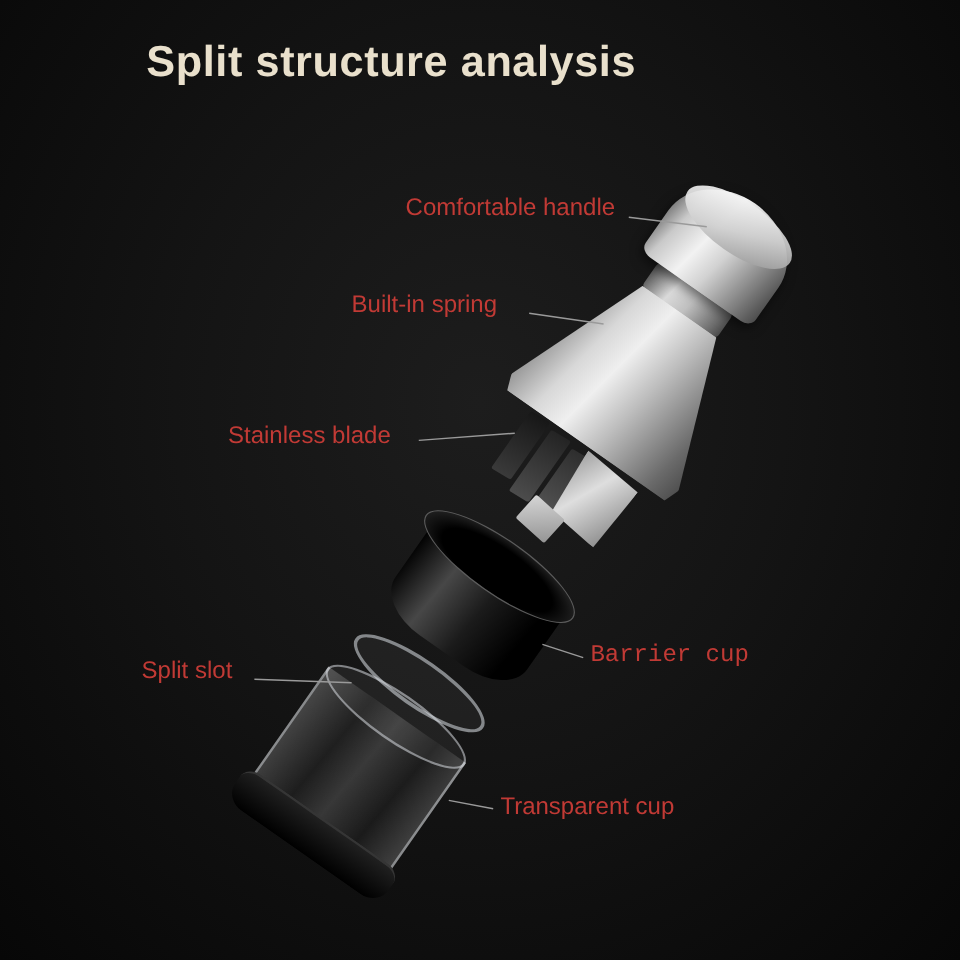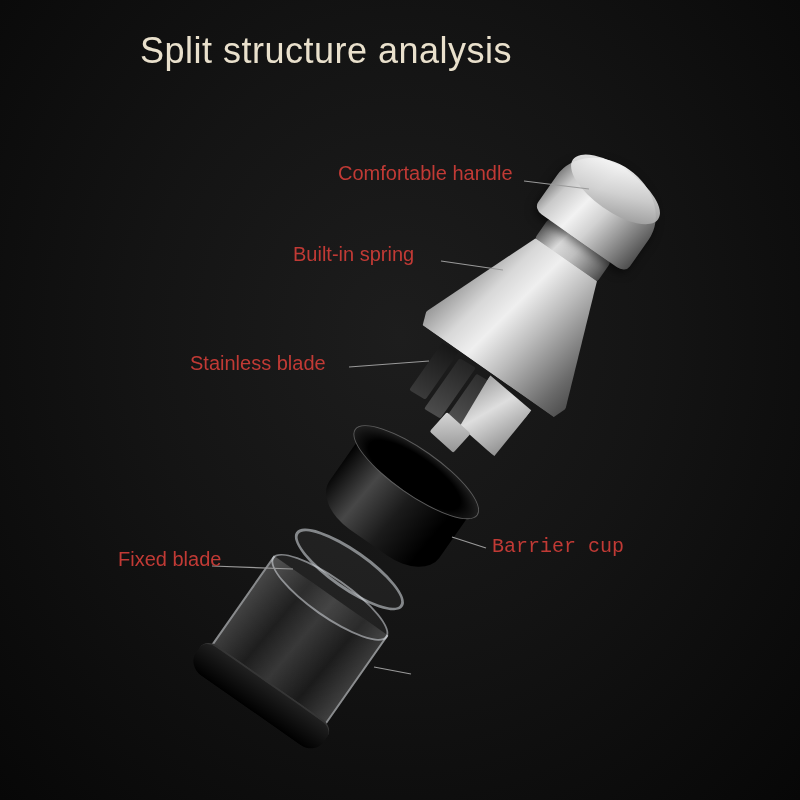--- a/index.html
+++ b/index.html
@@ -11,21 +11,21 @@
   .stage {
     position: relative;
     width: 800px; height: 800px;
     background: radial-gradient(ellipse at 50% 42%, #1d1d1d 0%, #141414 45%, #070707 100%);
   }
   .page-title {
     position: absolute;
     top: 30px; left: 0; width: 652px;
     text-align: center;
     font-size: 36px;
-    font-weight: normal;
+    font-weight: bold;
     letter-spacing: 0.5px;
     color: #e9e0cc;
   }
   
   .product {
     position: absolute;
     left: 330px; top: 110px;
     width: 220px; height: 660px;
     transform: rotate(35deg);
     display: flex;
@@ -191,15 +191,16 @@
     <line x1="349" y1="367" x2="429" y2="361"></line>
     <line x1="486" y1="548" x2="452" y2="537"></line>
     <line x1="212" y1="566" x2="293" y2="569"></line>
     <line x1="411" y1="674" x2="374" y2="667"></line>
   </svg>
 
   <div class="callout callout-spring">Built-in spring</div>
   <div class="callout callout-handle">Comfortable handle</div>
   <div class="callout callout-blade">Stainless blade</div>
   <div class="callout callout-barrier">Barrier cup</div>
-  <div class="callout callout-slot">Fixed blade</div>
+  <div class="callout callout-slot">Split slot</div>
+  <div class="callout callout-cup">Transparent cup</div>
 
 </div>
 
 </body></html>

